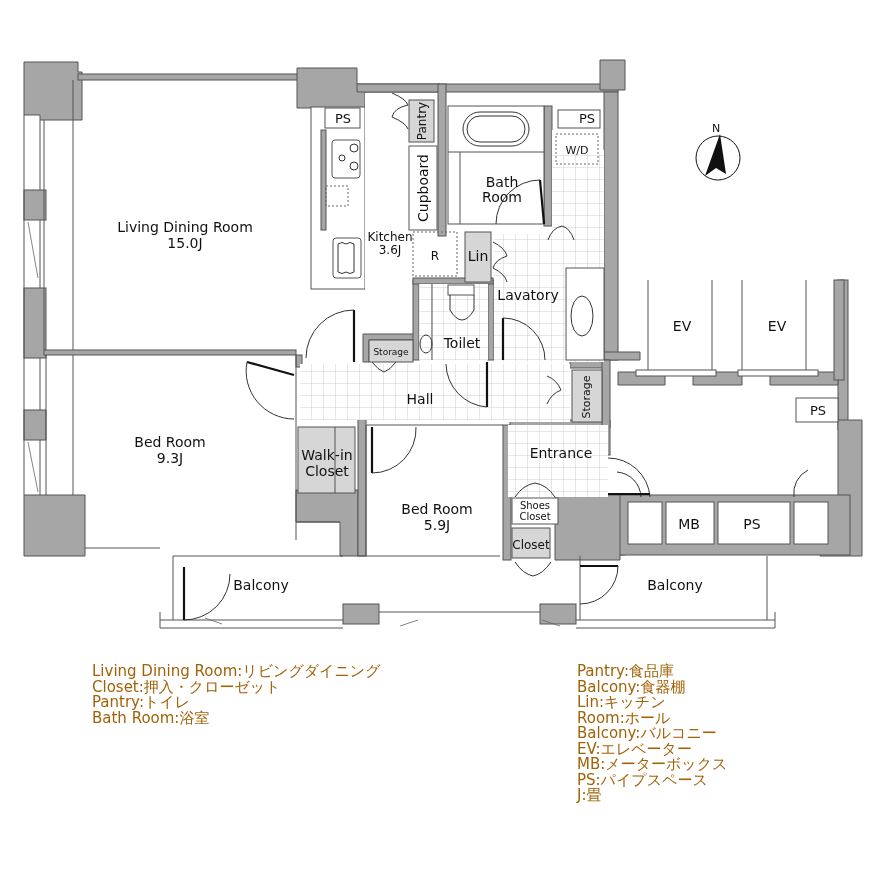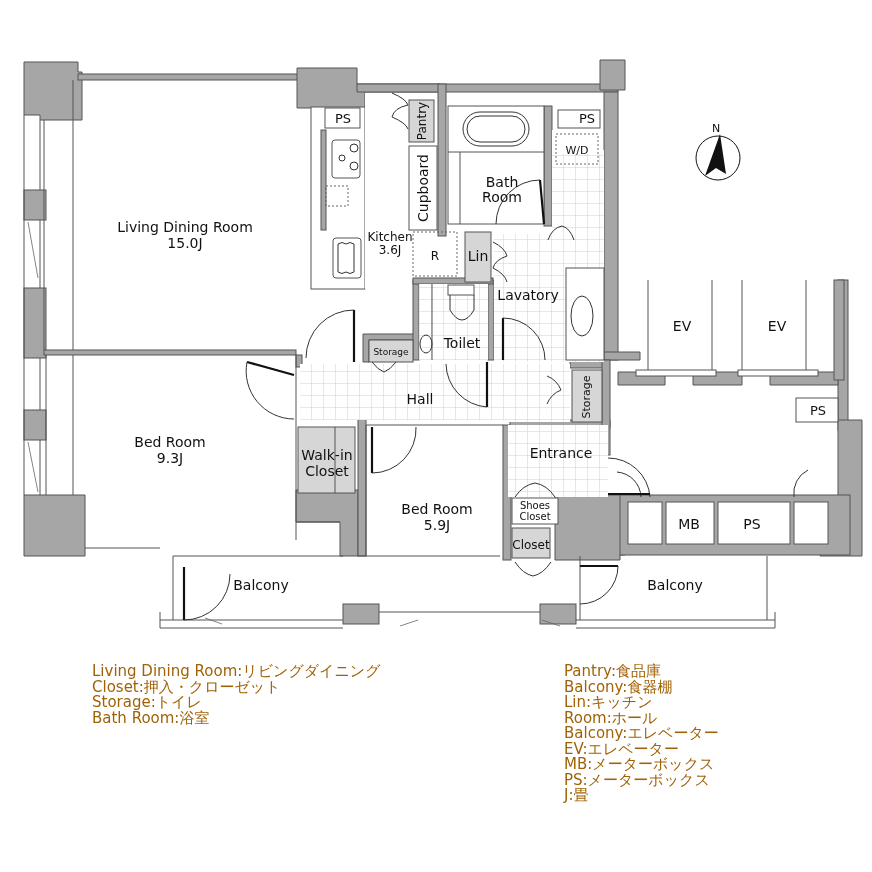--- a/index.html
+++ b/index.html
@@ -13,21 +13,21 @@
   .door { fill: none; stroke: #333; stroke-width: 1; }
   .doorleaf { stroke: #111; stroke-width: 2.2; fill: none; }
   .dash { fill: none; stroke: #666; stroke-width: 1; stroke-dasharray: 2 2; }
   .white { fill: #fff; stroke: #555; stroke-width: 1; }
   .grid { stroke: #cfcfcf; stroke-width: 1; }
   .lbl { font-family: "DejaVu Sans", "Liberation Sans", sans-serif; fill: #111; }
   .legend { position: absolute; font-size: 15px; line-height: 15.5px;
             font-family: "DejaVu Sans", "Liberation Sans", sans-serif; color: #a16207; }
   .legend div { white-space: nowrap; }
   #legend-left { left: 92px; top: 664px; }
-  #legend-right { left: 564px; top: 664px; }
+  #legend-right { left: 577px; top: 664px; }
 </style>
 </head>
 <body>
 
 <svg id="plan" width="872" height="650" viewBox="0 0 872 650">
   <defs>
     <pattern id="tile" width="12" height="12" patternUnits="userSpaceOnUse">
       <rect width="12" height="12" fill="#ffffff"></rect>
       <path d="M12 0 V12 M0 12 H12" class="grid"></path>
     </pattern>
@@ -245,27 +245,27 @@
     <text class="lbl" x="682" y="331" text-anchor="middle">EV</text>
     <text class="lbl" x="777" y="331" text-anchor="middle">EV</text>
     <text class="lbl" x="261" y="590" text-anchor="middle">Balcony</text>
     <text class="lbl" x="675" y="590" text-anchor="middle">Balcony</text>
   </g>
 </svg>
 
 <div id="legend-left" class="legend">
   <div>Living Dining Room:リビングダイニング</div>
   <div>Closet:押入・クローゼット</div>
-  <div>Storage:トイレ</div>
+  <div>Pantry:トイレ</div>
   <div>Bath Room:浴室</div>
 </div>
 
 <div id="legend-right" class="legend">
   <div>Pantry:食品庫</div>
   <div>Balcony:食器棚</div>
   <div>Lin:キッチン</div>
   <div>Room:ホール</div>
-  <div>Balcony:エレベーター</div>
+  <div>Balcony:バルコニー</div>
   <div>EV:エレベーター</div>
   <div>MB:メーターボックス</div>
-  <div>PS:メーターボックス</div>
+  <div>PS:パイプスペース</div>
   <div>J:畳</div>
 </div>
 
 </body></html>

